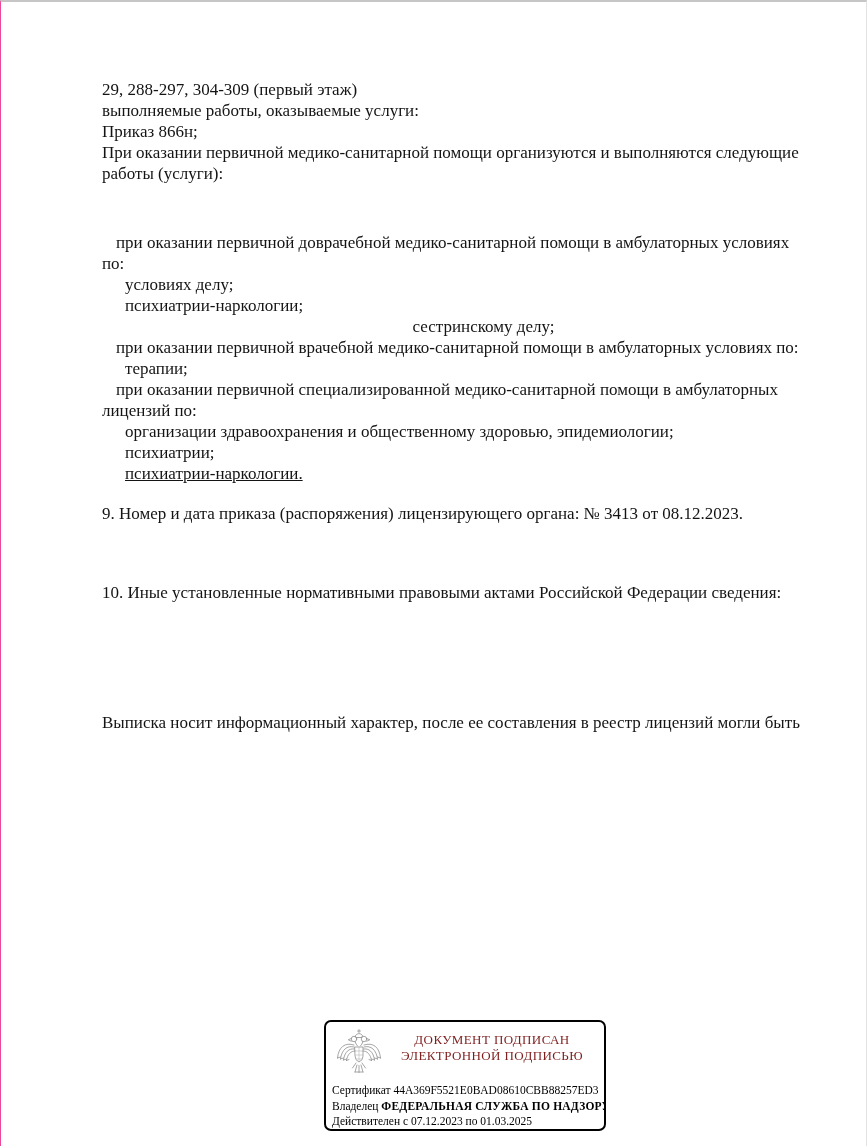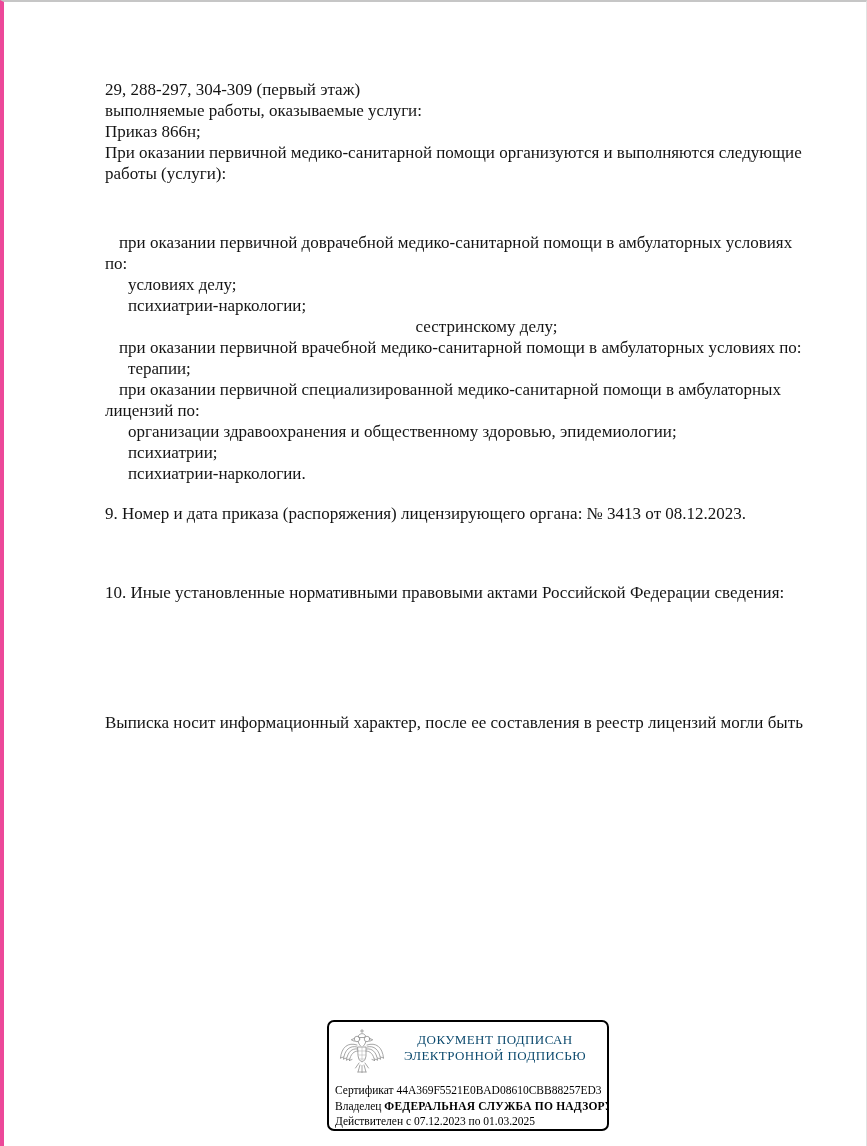--- a/index.html
+++ b/index.html
@@ -3,21 +3,21 @@
 <meta charset="utf-8">
 <style>
   html, body { margin: 0; padding: 0; background: #ffffff; }
   .page {
     position: relative;
     width: 867px;
     height: 1146px;
     box-sizing: border-box;
     background: #ffffff;
     border-top: 2px solid #c6c6c6;
-    border-left: 4px solid #ec4899;
+    border-left: 1px solid #ec4899;
     border-right: 1px solid #e2e2e2;
     overflow: hidden;
     font-family: "Liberation Serif", "DejaVu Serif", serif;
     color: #141414;
   }
   .content {
     position: absolute;
     left: 101px;
     top: 77px;
     width: 740px;
@@ -51,21 +51,21 @@
   }
   .stamp-title {
     position: absolute;
     left: 56px;
     right: 2px;
     top: 10px;
     text-align: center;
     font-size: 13px;
     line-height: 16px;
     letter-spacing: 0.4px;
-    color: #0c4a6e;
+    color: #7f1d1d;
   }
   .stamp-info {
     position: absolute;
     left: 6px;
     top: 61px;
     right: 0;
     font-size: 11.5px;
     line-height: 15.5px;
     white-space: nowrap;
     color: #000000;
@@ -89,21 +89,21 @@
         <div class="line">по:</div>
         <div class="line" style="padding-left: 23px;">условиях делу;</div>
         <div class="line" style="padding-left: 23px;">психиатрии-наркологии;</div>
         <div class="line" style="padding-left: 23px; text-align: center;">сестринскому делу;</div>
         <div class="line" style="padding-left: 14px;">при оказании первичной врачебной медико-санитарной помощи в амбулаторных условиях по:</div>
         <div class="line" style="padding-left: 23px;">терапии;</div>
         <div class="line" style="padding-left: 14px;">при оказании первичной специализированной медико-санитарной помощи в амбулаторных</div>
         <div class="line">лицензий по:</div>
         <div class="line" style="padding-left: 23px;">организации здравоохранения и общественному здоровью, эпидемиологии;</div>
         <div class="line" style="padding-left: 23px;">психиатрии;</div>
-        <div class="line" style="padding-left: 23px;">психиатрии-наркологии.</div>
+        <div class="line" style="padding-left: 23px; text-decoration: underline;">психиатрии-наркологии.</div>
       </div>
 
     <p class="para para-9">9. Номер и дата приказа (распоряжения) лицензирующего органа: № 3413 от 08.12.2023.</p>
 
     <div class="para para-10">
       <div class="line">10. Иные установленные нормативными правовыми актами Российской Федерации сведения:</div>
     </div>
 
     <div class="para para-disclaimer">
       <div class="line">Выписка носит информационный характер, после ее составления в реестр лицензий могли быть</div>

